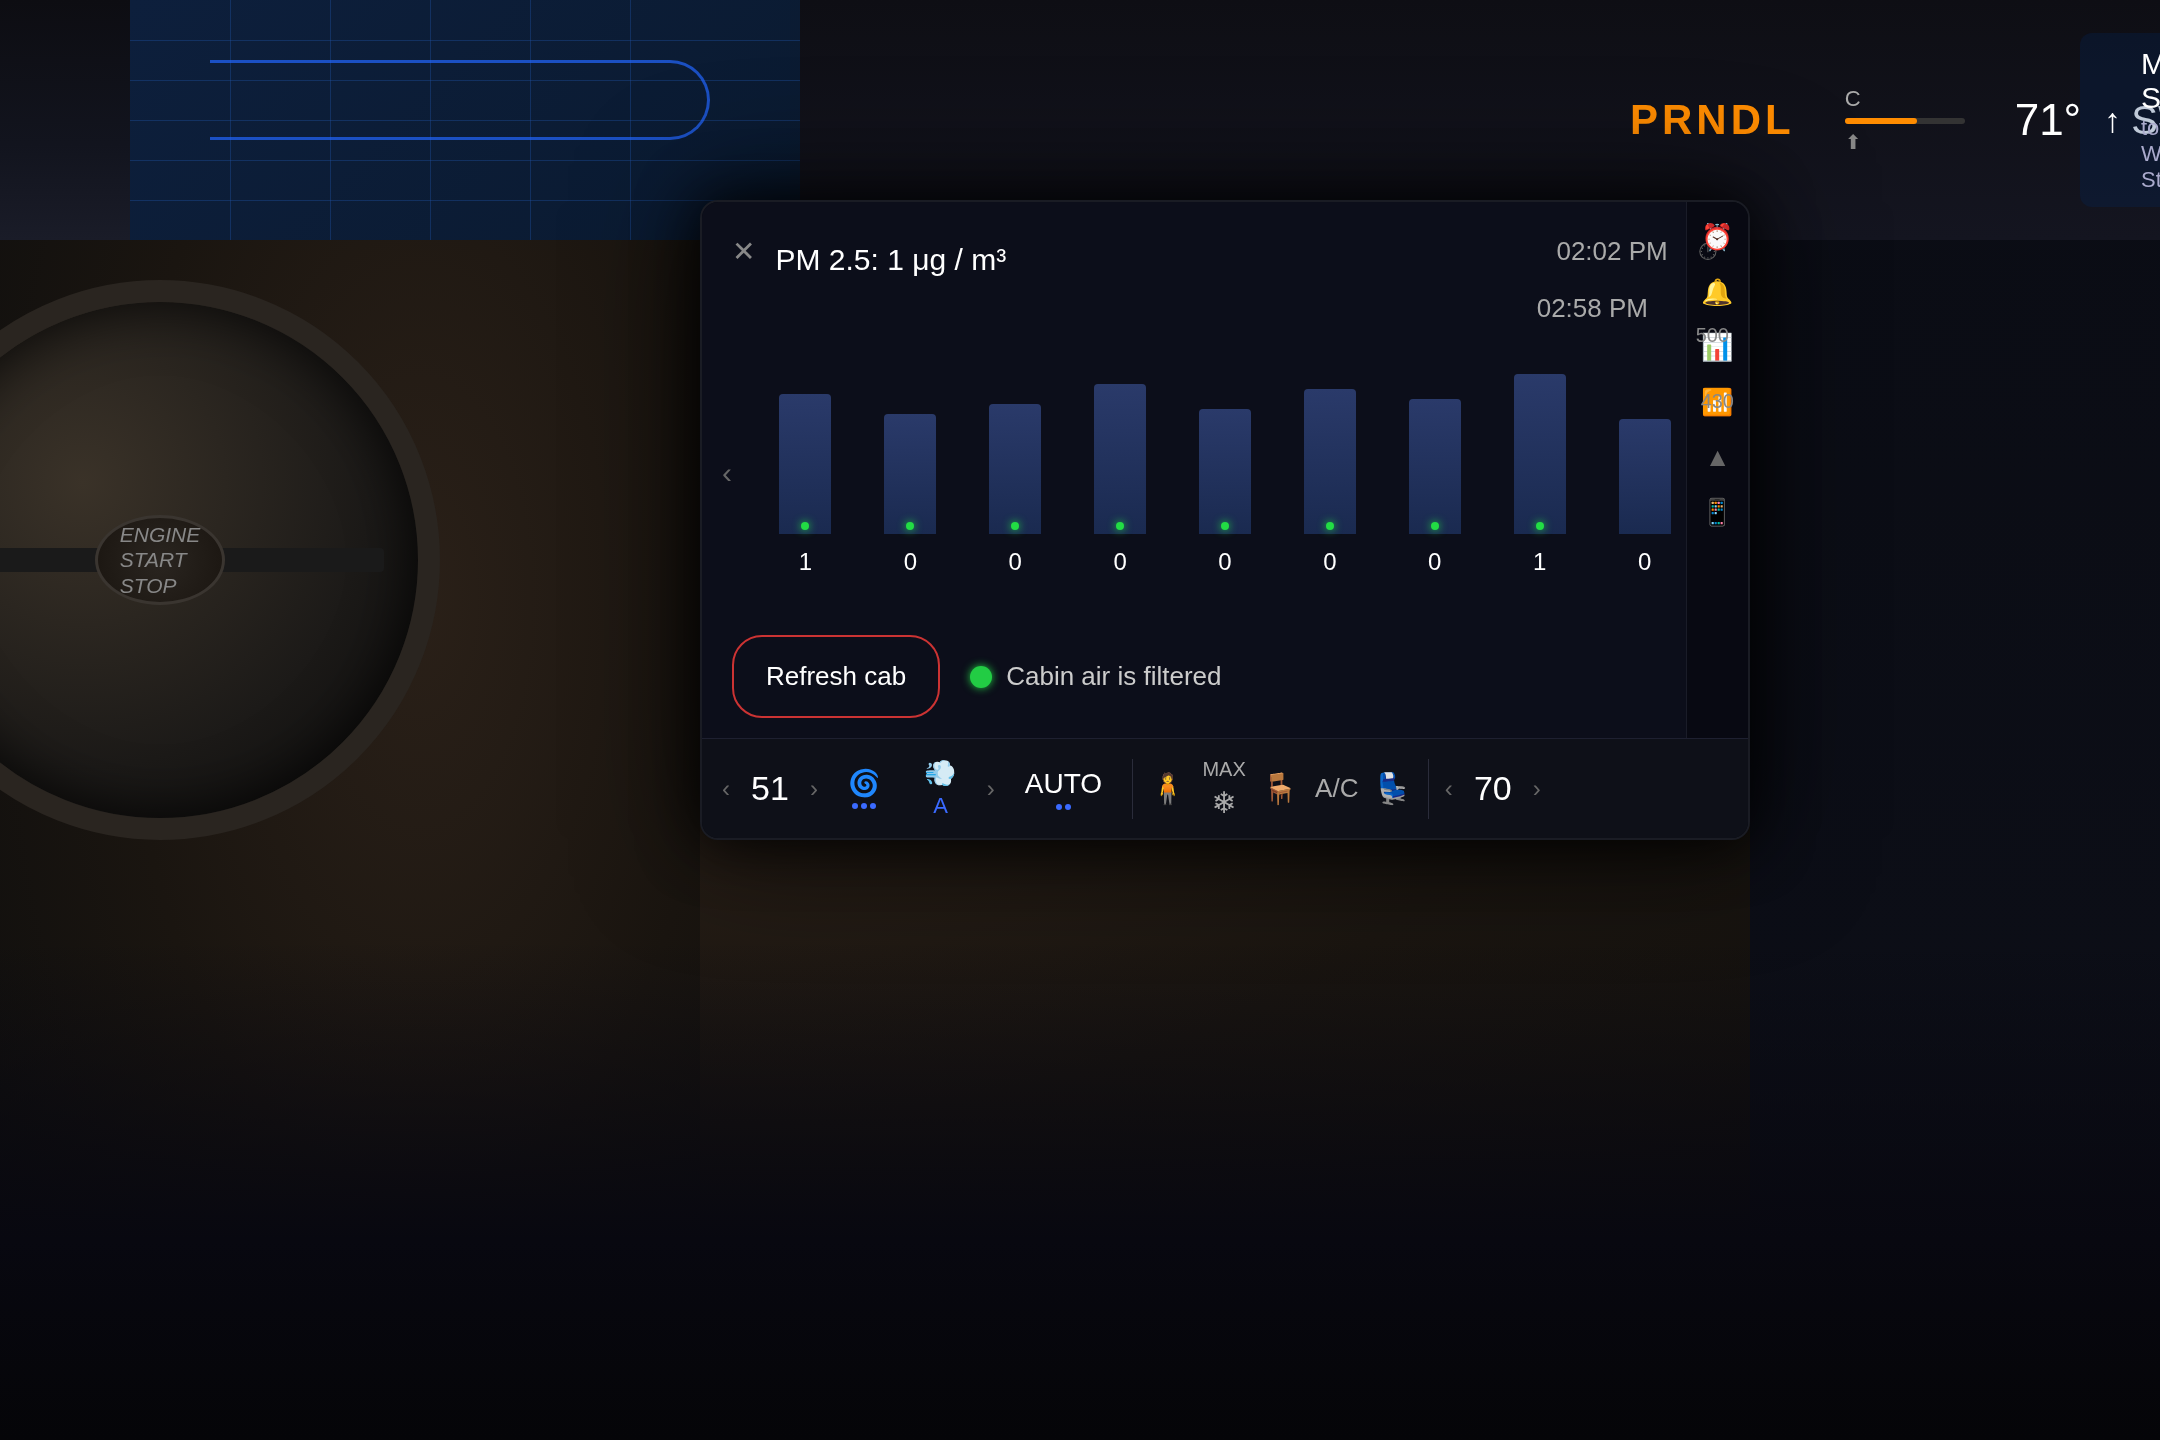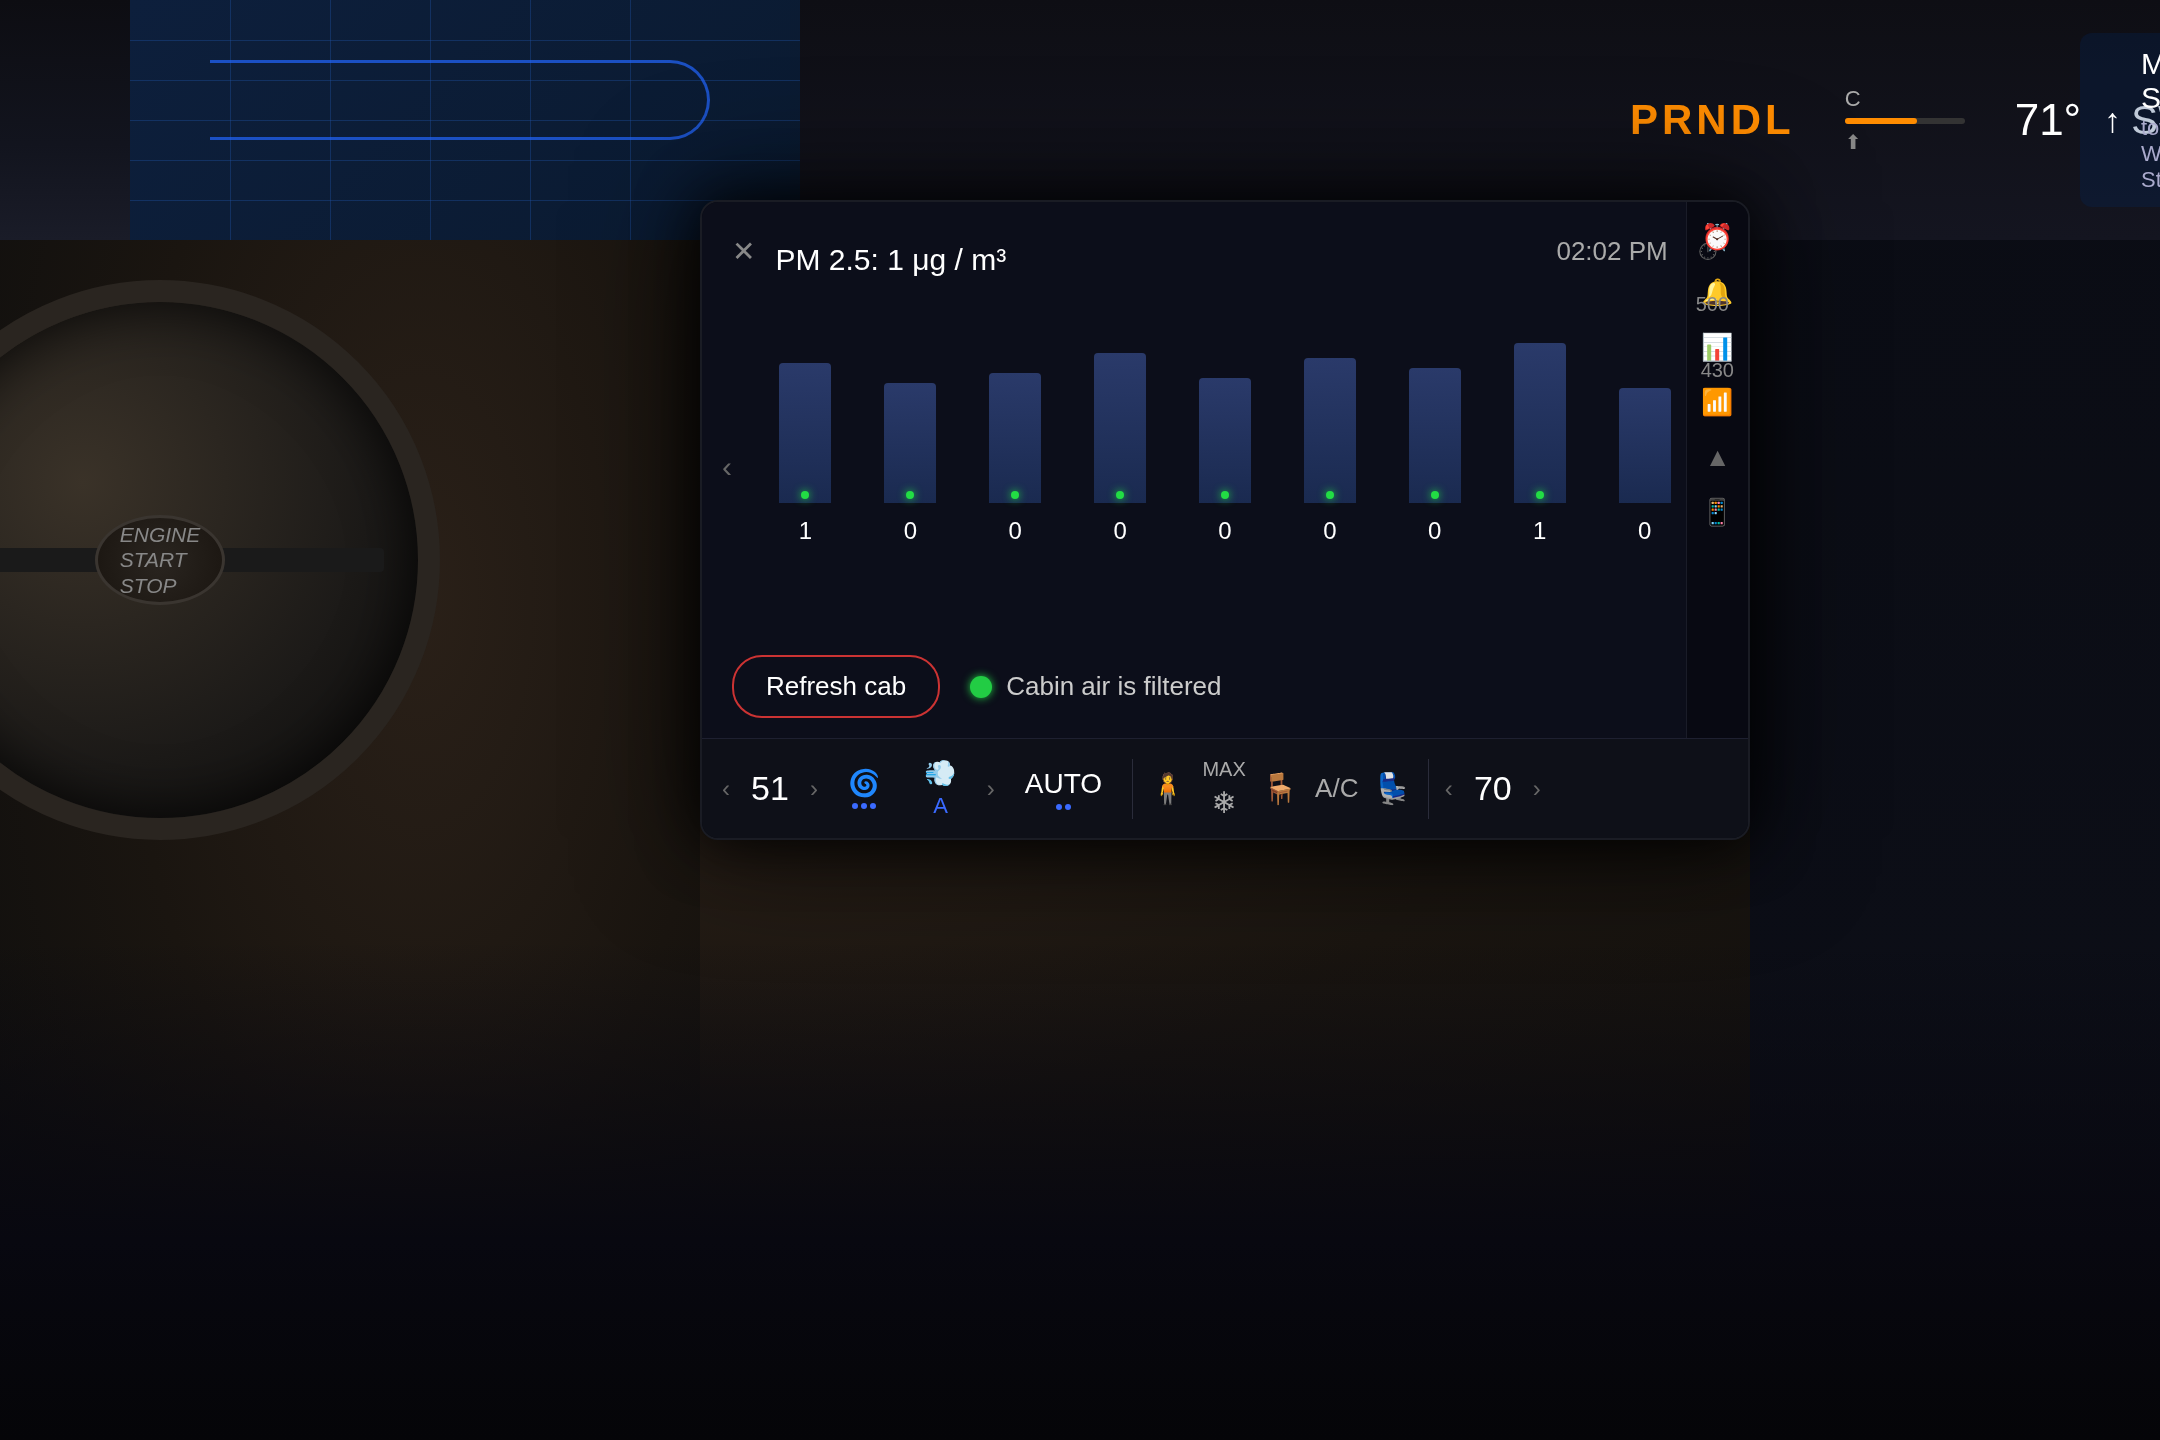--- a/index.html
+++ b/index.html
@@ -209,21 +209,21 @@
     .aq-actions {
       display: flex;
       align-items: center;
       padding: 14px 30px 20px;
       gap: 30px;
     }
     .refresh-cab-btn {
       background: transparent;
       border: 2px solid #cc3333;
       border-radius: 30px;
-      padding: 14px 32px;
+      padding: 24px 32px;
       color: #fff;
       font-size: 26px;
       cursor: pointer;
       white-space: nowrap;
     }
     .cabin-filtered {
       display: flex;
       align-items: center;
       gap: 14px;
       color: #ccc;
@@ -464,20 +464,26 @@
 
     <div class="aq-topbar">
       <span class="aq-close">✕</span>
       <span class="aq-title">PM 2.5: 1 μg / m³</span>
       <span class="aq-time-left">02:02 PM</span>
       <div class="aq-icons-right">
         <span style="color:#888;font-size:26px;">⏱</span>
       </div>
     </div>
 
+    <div style="position:relative;padding:0 30px;">
+      <div style="display:flex;justify-content:space-between;padding-right:70px;">
+        <span style="visibility:hidden;font-size:24px;">spacer</span>
+        <span style="color:#aaa;font-size:26px;">02:58 PM</span>
+      </div>
+    </div>
 
     <div style="position:relative;flex:1;">
       <span style="position:absolute;right:19px;top:0;color:#888;font-size:20px;z-index:2;">500</span>
       <span style="position:absolute;right:14px;top:66px;color:#888;font-size:20px;z-index:2;">430</span>
 
       <span class="aq-left-arrow">‹</span>
 
       <div class="aq-chart" id="chart-bars">
       <div class="chart-bar-group">
             <div class="chart-bar-container">

